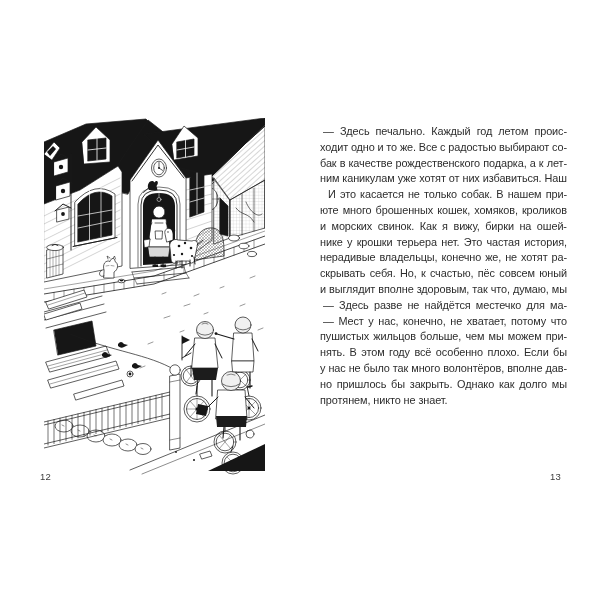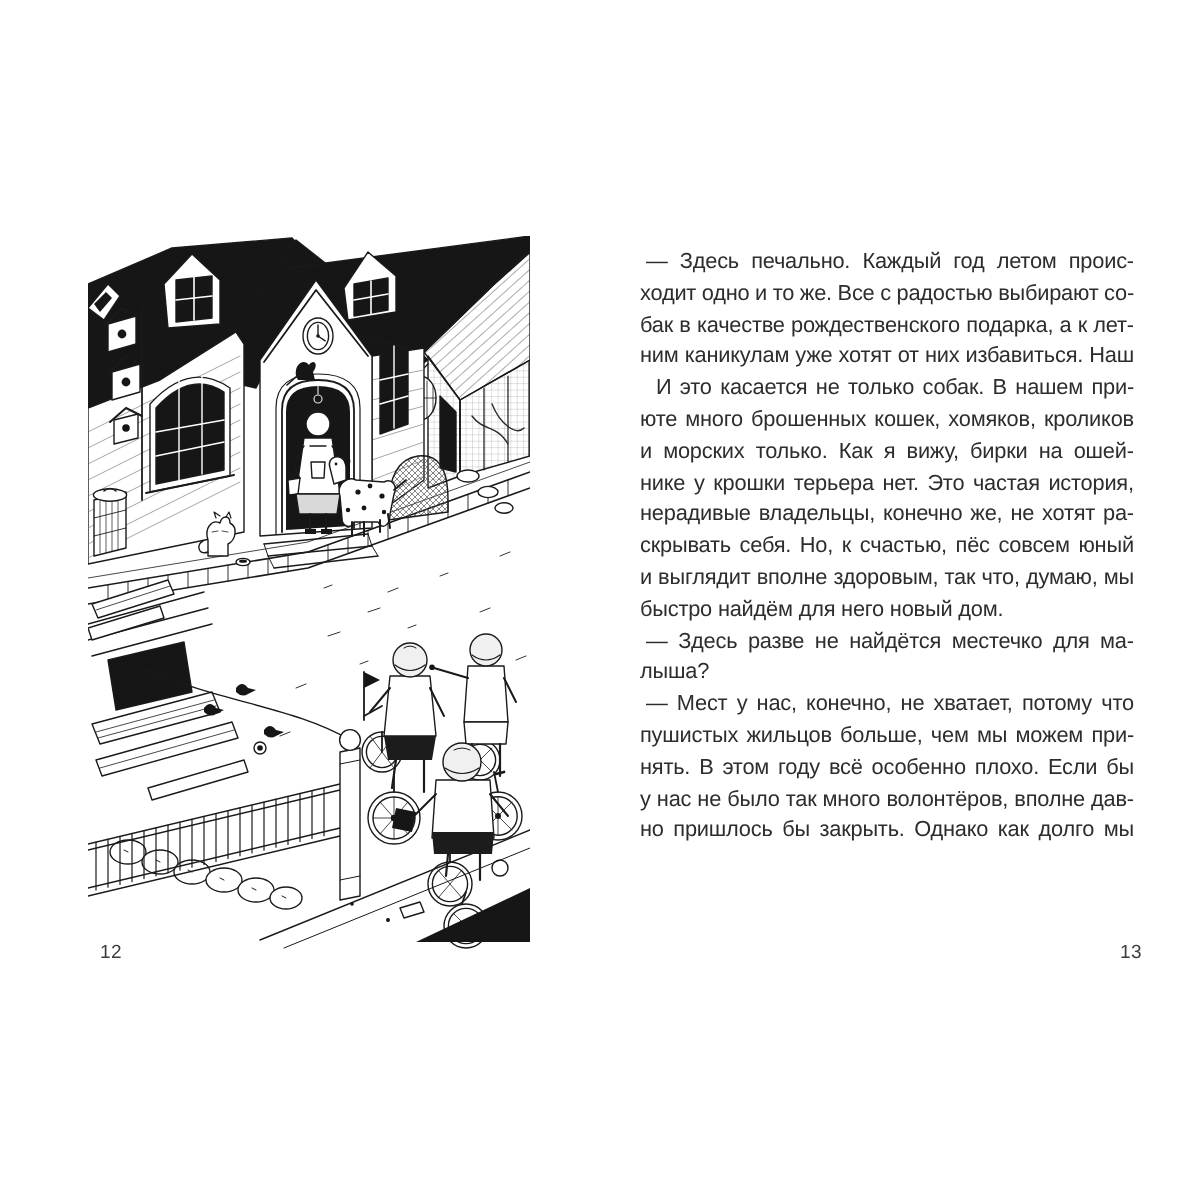--- a/index.html
+++ b/index.html
@@ -11,21 +11,21 @@
   .illustration{position:absolute;left:44px;top:118px;width:221px;height:359px;}
   .illustration svg{display:block;width:221px;height:359px;}
   .text-column{
     position:absolute;left:320px;top:124px;width:247px;
     color:#2d2d2d;font-size:10.9px;letter-spacing:-0.1px;
   }
   .para{margin:0;}
   .line{height:15.8px;line-height:15.8px;white-space:nowrap;overflow:visible;}
   .line.just{display:flex;justify-content:space-between;}
   .line.just span{line-height:15.8px;display:inline-block;}
-  .pagenum{position:absolute;top:471px;font-size:9.5px;color:#3c3c3c;letter-spacing:0.2px;margin-left:10px;}
+  .pagenum{position:absolute;top:471px;font-size:9.5px;color:#3c3c3c;letter-spacing:0.2px;}
   .pn-left{left:40px;}
   .pn-right{left:550px;}
 </style>
 </head>
 <body>
 
 <div class="spread">
 
   <div class="illustration">
     <svg viewBox="0 0 221 359" xmlns="http://www.w3.org/2000/svg">
@@ -381,21 +381,21 @@
           <span>юте</span>
           <span>много</span>
           <span>брошенных</span>
           <span>кошек,</span>
           <span>хомяков,</span>
           <span>кроликов</span>
         </div>
         <div class="line just">
           <span>и</span>
           <span>морских</span>
-          <span>только.</span>
+          <span>свинок.</span>
           <span>Как</span>
           <span>я</span>
           <span>вижу,</span>
           <span>бирки</span>
           <span>на</span>
           <span>ошей-</span>
         </div>
         <div class="line just">
           <span>нике</span>
           <span>у</span>
@@ -428,34 +428,32 @@
         <div class="line just">
           <span>и</span>
           <span>выглядит</span>
           <span>вполне</span>
           <span>здоровым,</span>
           <span>так</span>
           <span>что,</span>
           <span>думаю,</span>
           <span>мы</span>
         </div>
-        <div class="line plain">быстро найдём для него новый дом.</div>
       </div>
       <div class="para">
         <div class="line just" style="padding-left: 3px;">
           <span>—</span>
           <span>Здесь</span>
           <span>разве</span>
           <span>не</span>
           <span>найдётся</span>
           <span>местечко</span>
           <span>для</span>
           <span>ма-</span>
         </div>
-        <div class="line plain">лыша?</div>
       </div>
       <div class="para">
         <div class="line just" style="padding-left: 3px;">
           <span>—</span>
           <span>Мест</span>
           <span>у</span>
           <span>нас,</span>
           <span>конечно,</span>
           <span>не</span>
           <span>хватает,</span>
@@ -496,16 +494,17 @@
         <div class="line just">
           <span>но</span>
           <span>пришлось</span>
           <span>бы</span>
           <span>закрыть.</span>
           <span>Однако</span>
           <span>как</span>
           <span>долго</span>
           <span>мы</span>
         </div>
+        <div class="line plain">протянем, никто не знает.</div>
       </div>
     </div>
 
 </div>
 
 </body></html>

